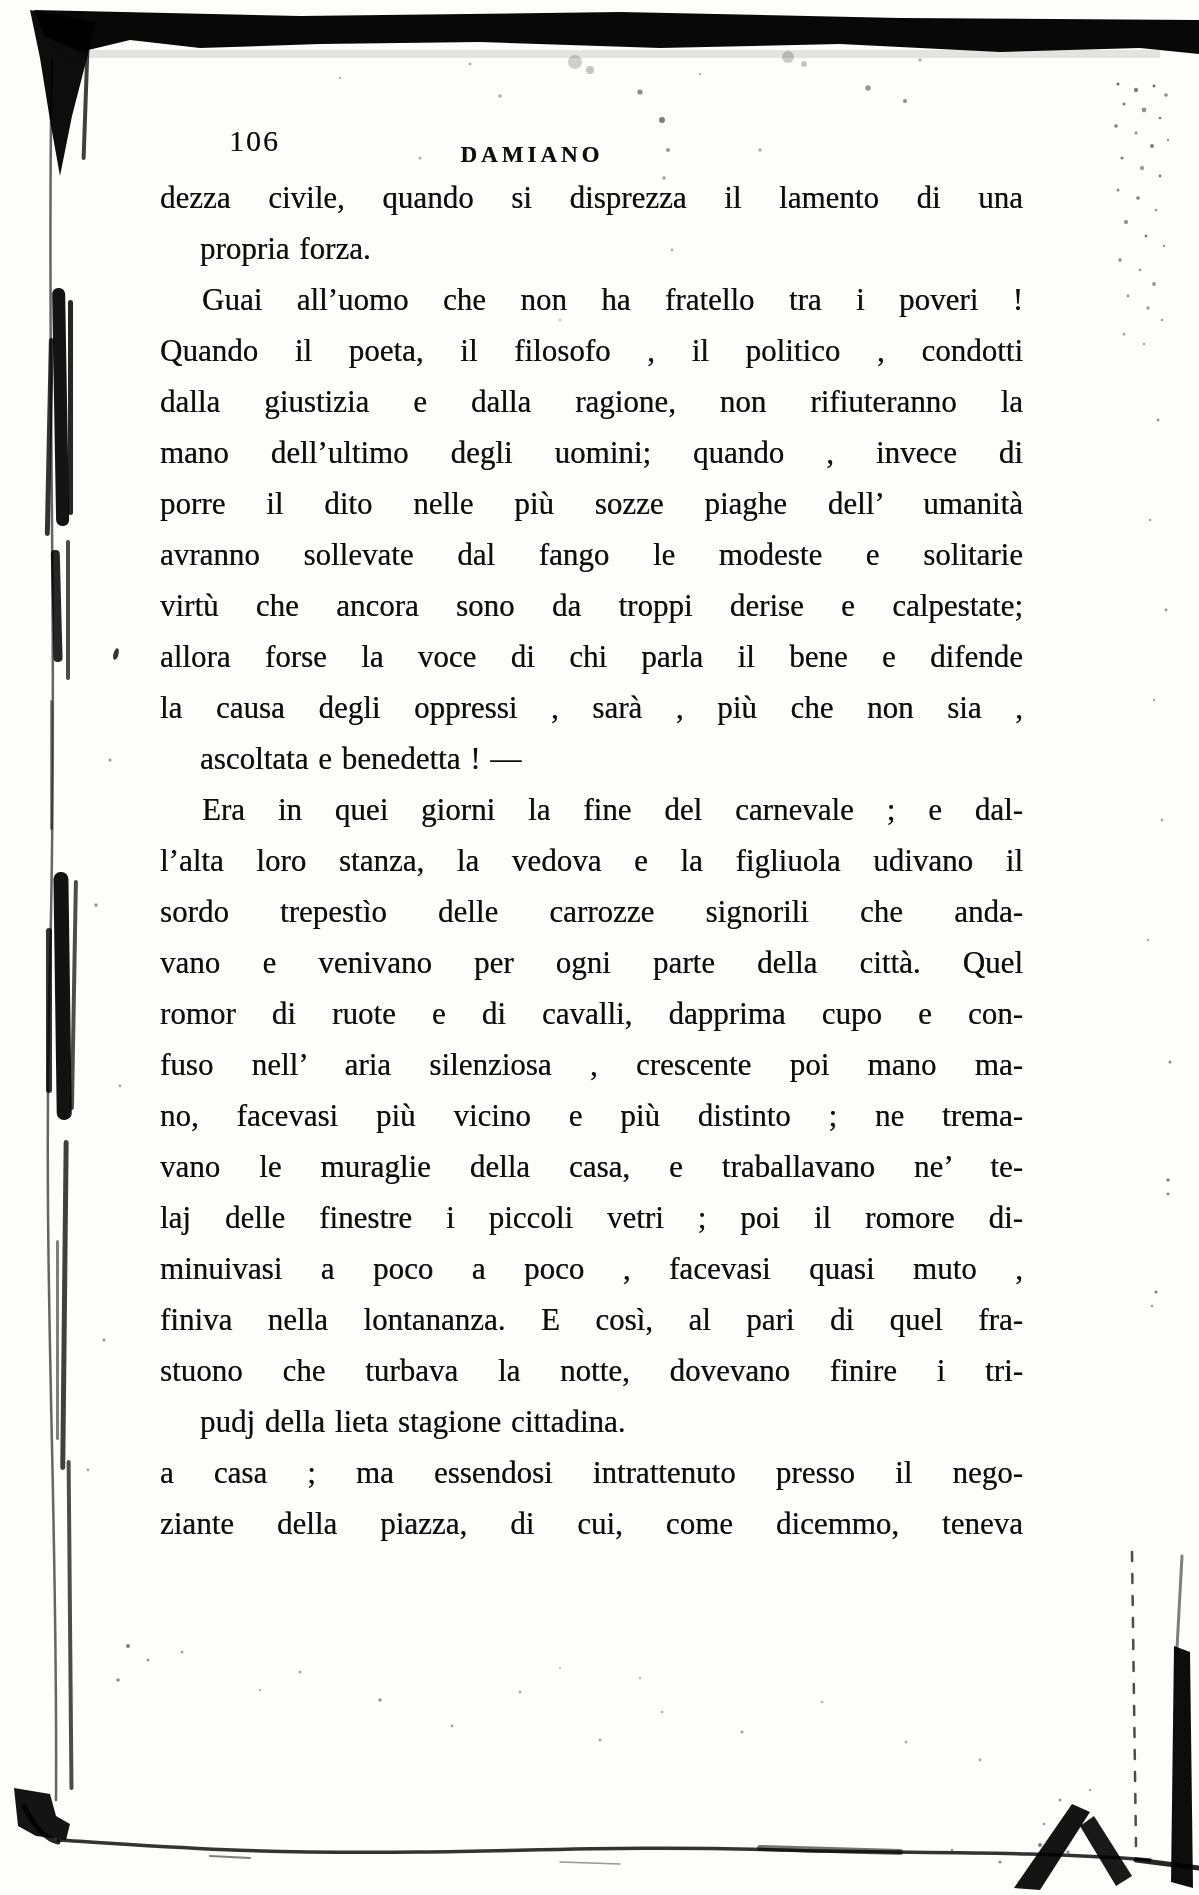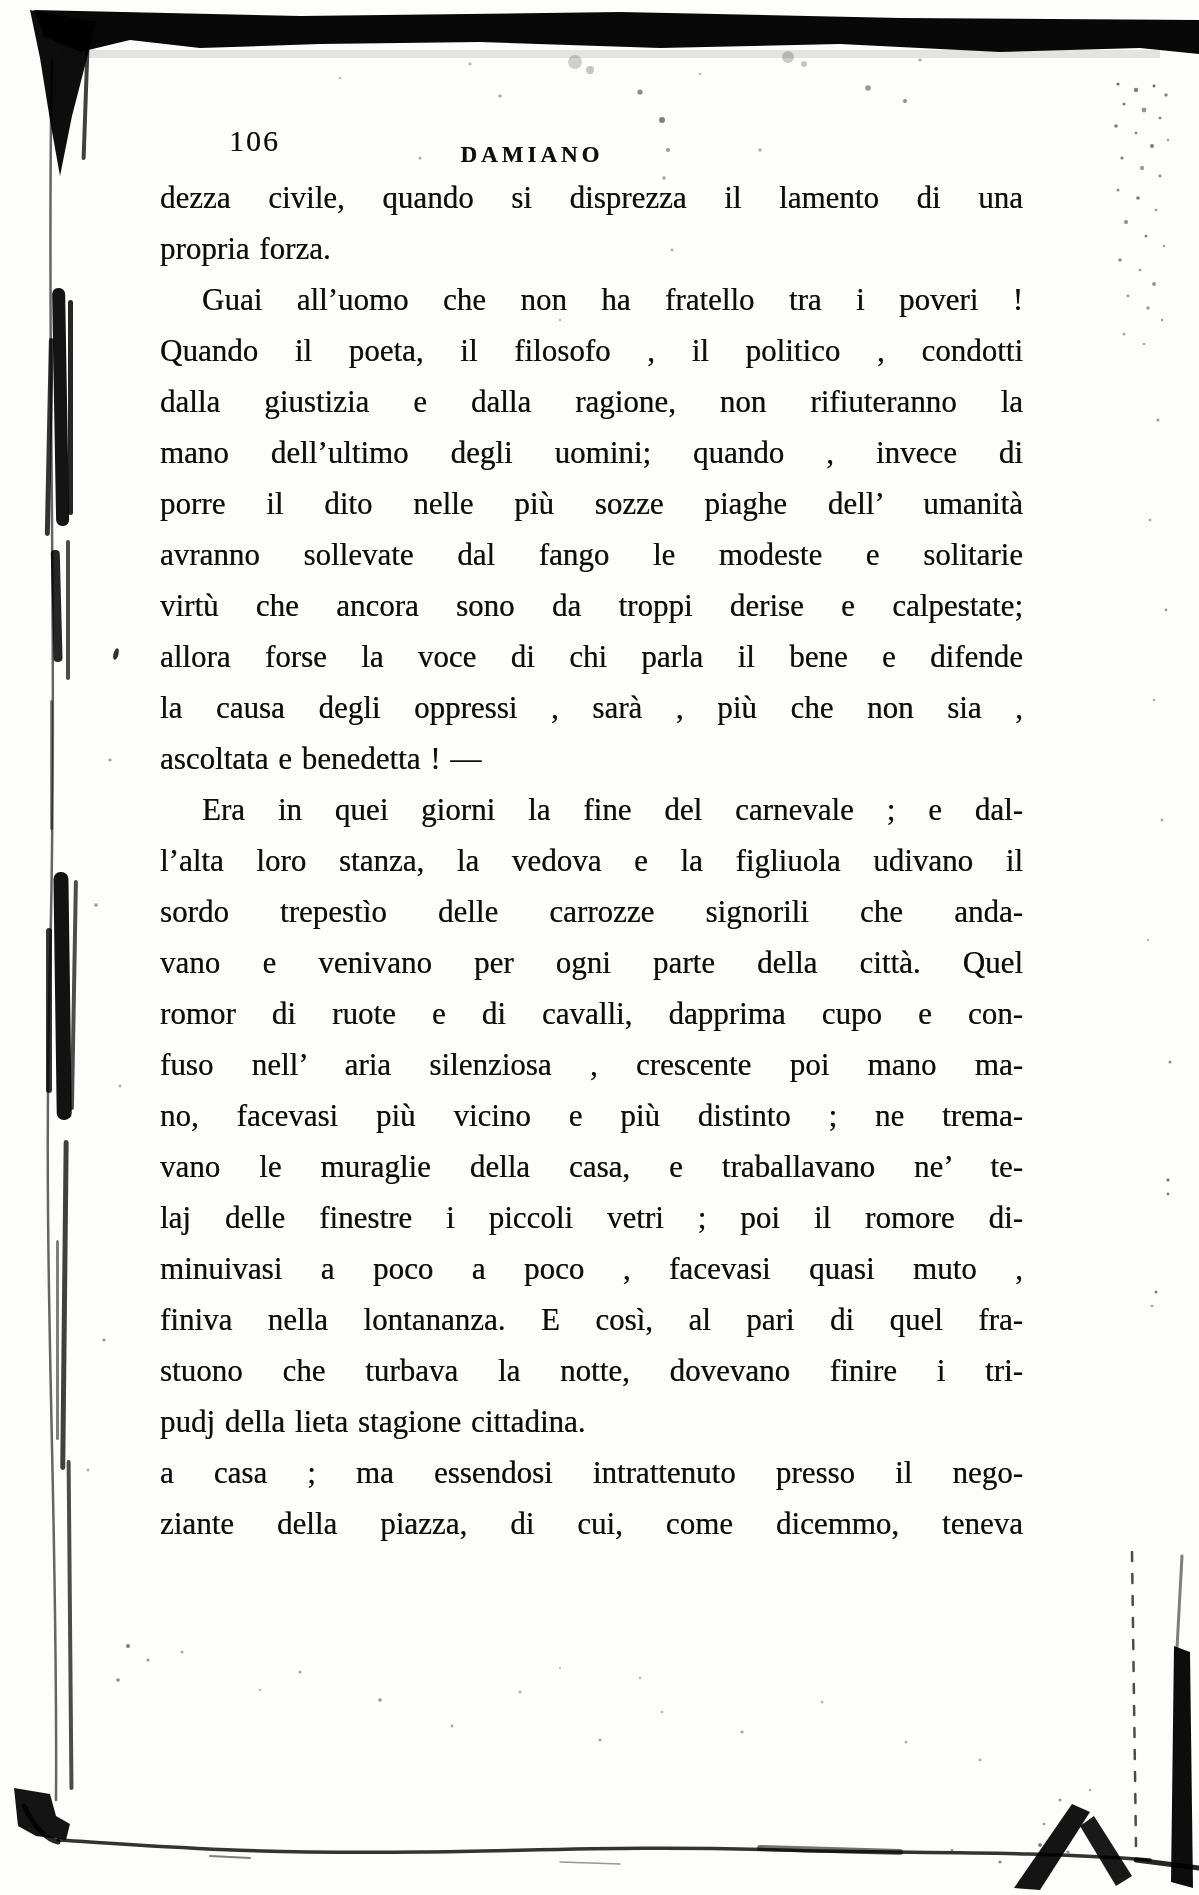--- a/index.html
+++ b/index.html
@@ -27,21 +27,21 @@
     font-size:23px;letter-spacing:4px;font-weight:600;
     text-shadow:0.3px 0.3px 0.4px rgba(0,0,0,.55);
     margin-top:12px;
   }
   .line{
     font-size:31px;line-height:51px;height:51px;
     text-align:justify;text-align-last:justify;
     word-spacing:2px;white-space:normal;
     text-shadow:0.35px 0.35px 0.5px rgba(0,0,0,.65);
   }
-  .line.lastline{text-align-last:left;}
+  .line.lastline{text-align-last:left;margin-left:40px;}
   .line.indent{text-indent:42px;}
   .artifacts{
     position:absolute;inset:0;pointer-events:none;z-index:5;
   }
 </style>
 </head>
 <body>
 
 <div class="page">
 

